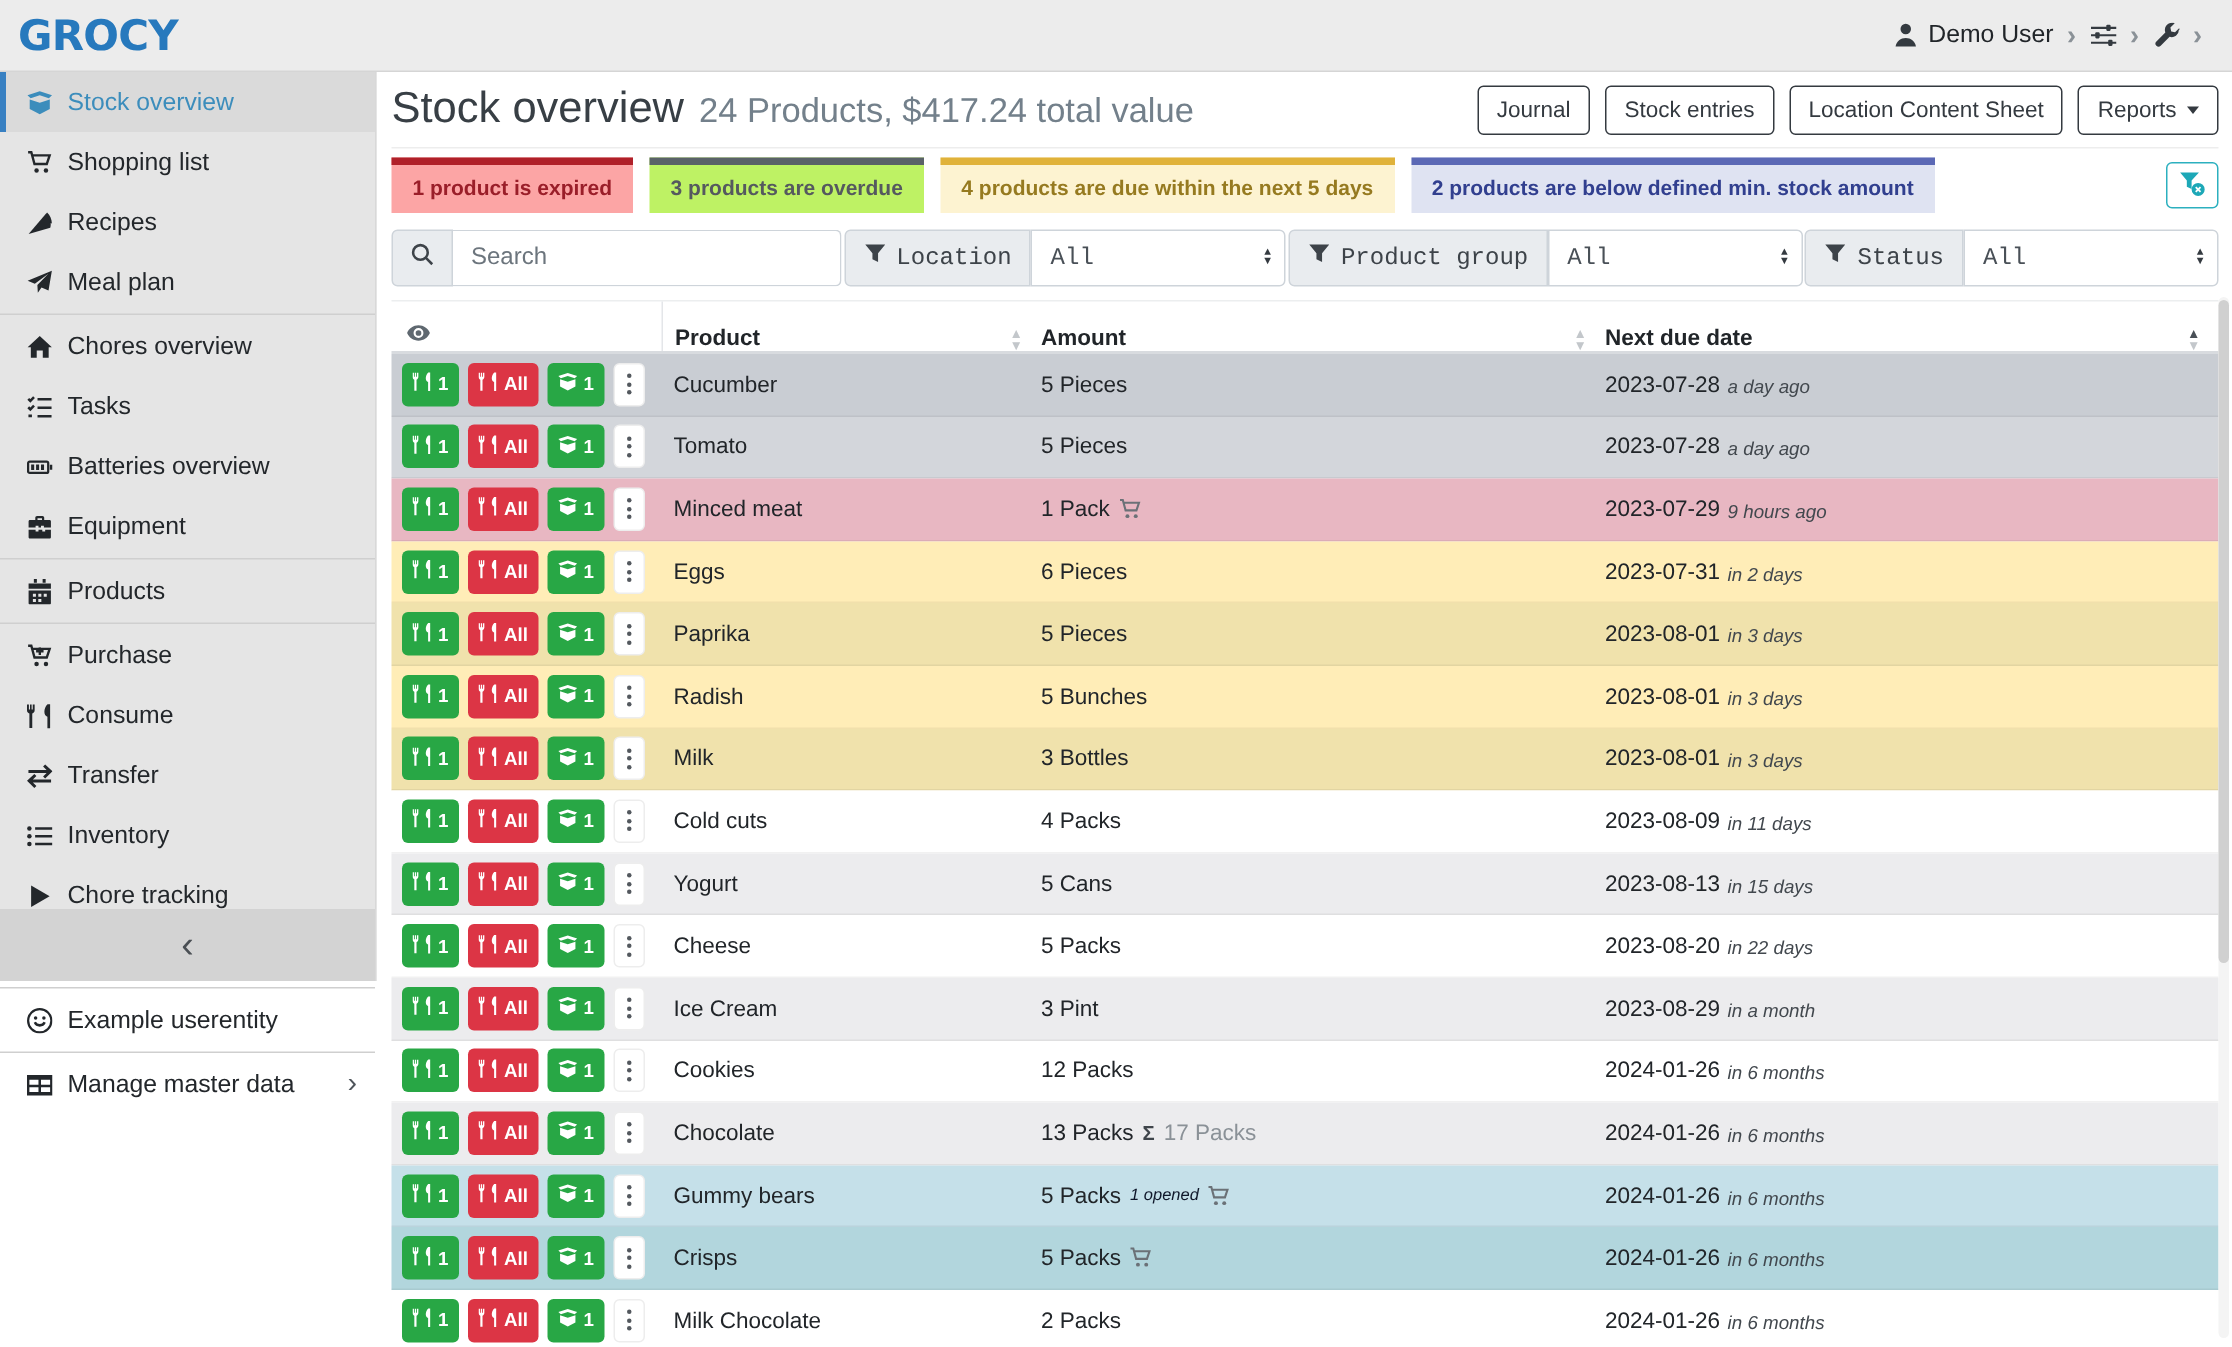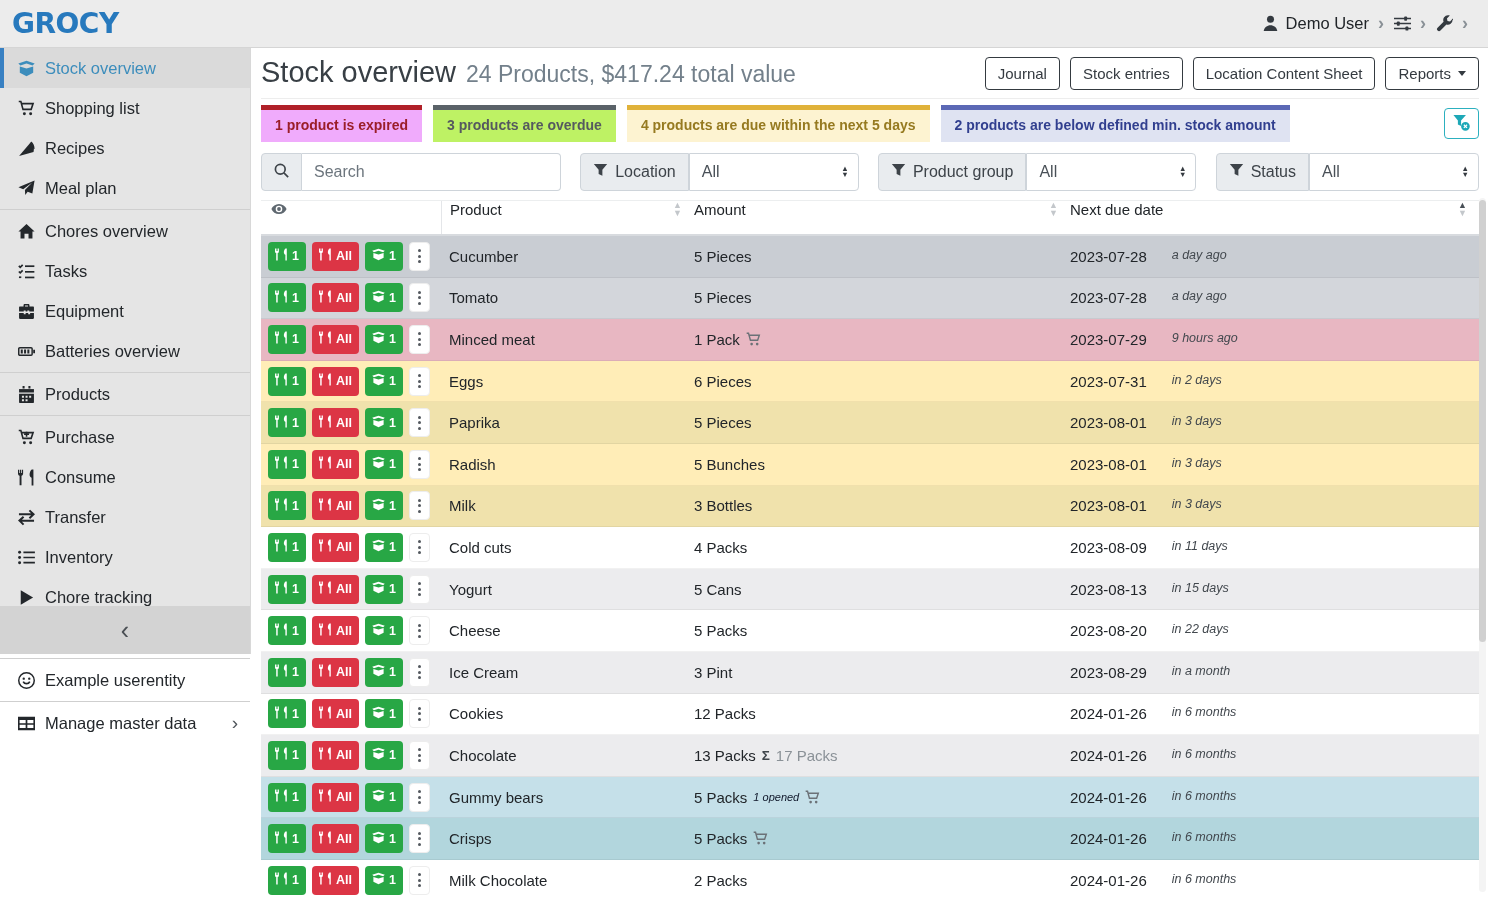--- a/index.html
+++ b/index.html
@@ -50,29 +50,29 @@
   .filter-clear-btn svg{width:17px;height:17px;}
   
   .filters{display:flex;justify-content:space-between;margin:11px 0 9px;}
   .search-group{display:flex;width:300px;height:38px;box-sizing:border-box;}
   .prepend{display:flex;align-items:center;background:#e9ecef;border:1px solid #ced4da;
            border-radius:4px 0 0 4px;padding:0 12px;gap:7px;color:#3d4349;font-size:16px;white-space:nowrap;}
   .prepend svg{width:15px;height:15px;}
   input.search{width:100%;border:1px solid #ced4da;border-left:0;border-radius:0 4px 4px 0;
                font-size:16px;color:#495057;padding:0 12px;outline:none;box-sizing:border-box;font-family:inherit;}
   input.search::placeholder{color:#6c757d;}
-  .filter-group{display:flex;height:38px;box-sizing:border-box;}
+  .filter-group{display:flex;height:38px;box-sizing:border-box;font-family:Liberation Mono, monospace;}
   .select{display:flex;align-items:center;justify-content:space-between;border:1px solid #ced4da;
           border-radius:0 4px 4px 0;background:#fff;padding:0 9px 0 12px;font-size:16px;color:#495057;
           width:170px;box-sizing:border-box;cursor:pointer;}
   .updown{display:flex;flex-direction:column;align-items:center;font-size:7.5px;line-height:6px;color:#343a40;}
   
   .thead{display:flex;align-items:center;height:33px;border-top:1px solid #eceeef;
          border-bottom:2px solid #d8dbdf;}
-  .th{font-weight:normal;font-size:15px;color:#212529;display:flex;align-items:flex-start;height:100%;box-sizing:border-box;cursor:pointer;}
+  .th{font-weight:bold;font-size:15px;color:#212529;display:flex;align-items:flex-end;height:100%;box-sizing:border-box;cursor:pointer;}
   .col-actions{width:180px;}
   .col-product{width:253px;}
   .col-amount{width:376px;}
   .col-date{flex:1;}
   .th.col-actions{padding-left:10px;color:#5f6870;}
   .th.col-actions svg{width:16px;height:16px;}
   .th.col-product{border-left:1px solid #e4e6e9;padding-left:8px;}
   .sorts{margin-left:auto;margin-right:12px;display:flex;flex-direction:column;line-height:8px;
          font-size:9px;color:#c3c7cb;}
   .sorts .on{color:#495057;}
@@ -85,21 +85,21 @@
   .rb-more{width:21px;height:29px;background:#fff;border:1px solid #ededed;border-radius:4px;
            display:flex;flex-direction:column;align-items:center;justify-content:center;gap:2.5px;cursor:pointer;}
   .rb-more i{width:3px;height:3px;border-radius:50%;background:#53585e;}
   .cell-product{width:253px;font-size:15px;padding-left:8px;color:#212529;}
   .cell-amount{width:376px;font-size:15px;display:flex;align-items:center;gap:6px;color:#212529;}
   .cart-mini{color:#6b7177;display:flex;}
   .cart-mini svg{width:15px;height:15px;}
   .sum-ic{font-size:13.5px;color:#3f454b;font-weight:bold;}
   .amt-total{color:#8a9197;}
   .opened-note{font-style:italic;font-size:11px;color:#0f172a;}
-  .cell-date{flex:1;font-size:15px;display:flex;align-items:flex-start;gap:25px;color:#212529;}
+  .cell-date{flex:1;font-size:15px;display:flex;align-items:flex-end;gap:5px;color:#212529;}
   .rel-time{font-style:italic;font-size:12.5px;color:#42484e;}
   
   .vscroll{position:absolute;top:198px;right:2px;width:7px;height:694px;background:#f4f4f4;border-radius:4px;}
   .vthumb{position:absolute;top:2px;left:0;width:7px;height:442px;background:#d0d0d0;border-radius:4px;}
 </style>
 </head>
 <body>
 
 <div class="app">
 
@@ -195,34 +195,34 @@
                 <path d="M6.6 3h8.8"></path>
                 <path d="M6.6 8.3h8.8"></path>
                 <path d="M6.6 13.6h8.8"></path>
               </svg>
             </span>
             <span class="side-label">Tasks</span>
           </div>
           <div class="side-item">
             <span class="icn">
               <svg viewBox="0 0 16 16" fill="currentColor">
-                <path d="M5.2 3.4V2.1c0-.6.5-1.1 1.1-1.1h3.4c.6 0 1.1.5 1.1 1.1v1.3h3.4c.4 0 .8.4.8.8v3.9h-4.4V7h-1.8v1.1H7.2V7H5.4v1.1H1V4.2c0-.4.4-.8.8-.8zm1.4 0h2.8V2.4H6.6zM1 9.5h4.4v1.1h1.8V9.5h2.4v1.1h1.8V9.5H15v4.7c0 .4-.4.8-.8.8H1.8c-.4 0-.8-.4-.8-.8z"></path>
-              </svg>
-            </span>
-            <span class="side-label">Equipment</span>
-          </div>
-          <div class="side-item">
-            <span class="icn">
-              <svg viewBox="0 0 16 16" fill="currentColor">
                 <rect x=".7" y="4.4" width="12.6" height="7.2" rx="1" fill="none" stroke="currentColor" stroke-width="1.4"></rect>
                 <path d="M14.3 6.4H16v3.2h-1.7z"></path>
                 <path d="M2.6 6.2h1.9v3.6H2.6zm3.1 0h1.9v3.6H5.7zm3.1 0h1.9v3.6H8.8z"></path>
               </svg>
             </span>
             <span class="side-label">Batteries overview</span>
+          </div>
+          <div class="side-item">
+            <span class="icn">
+              <svg viewBox="0 0 16 16" fill="currentColor">
+                <path d="M5.2 3.4V2.1c0-.6.5-1.1 1.1-1.1h3.4c.6 0 1.1.5 1.1 1.1v1.3h3.4c.4 0 .8.4.8.8v3.9h-4.4V7h-1.8v1.1H7.2V7H5.4v1.1H1V4.2c0-.4.4-.8.8-.8zm1.4 0h2.8V2.4H6.6zM1 9.5h4.4v1.1h1.8V9.5h2.4v1.1h1.8V9.5H15v4.7c0 .4-.4.8-.8.8H1.8c-.4 0-.8-.4-.8-.8z"></path>
+              </svg>
+            </span>
+            <span class="side-label">Equipment</span>
           </div>
           <div class="side-divider"></div>
           <div class="side-item">
             <span class="icn">
               <svg viewBox="0 0 16 16" fill="currentColor">
                 <path d="M4.3 0h1.9v2.3H4.3zM9.8 0h1.9v2.3H9.8z"></path>
                 <path d="M1 2.9h14v3.2H1z"></path>
                 <path fill-rule="evenodd" d="M1 7.2h14v8c0 .4-.4.8-.8.8H1.8c-.4 0-.8-.4-.8-.8zm2.7 2v1.9h1.9V9.2zm3.4 0v1.9H9V9.2zm3.4 0v1.9h1.9V9.2zM3.7 12.5v1.9h1.9v-1.9zm3.4 0v1.9H9v-1.9z"></path>
               </svg>
             </span>
@@ -334,21 +334,21 @@
             </button>
             <button class="btn-outline">
               <span>Reports</span>
               <span class="caret-down"></span>
             </button>
           </div>
       </div>
 
       <div class="banners">
         <div class="banner-list">
-            <div class="banner" style="border-top-color:#b02029;background:#f0abfc;color:#9a1e29">1 product is expired</div>
+            <div class="banner" style="border-top-color:#b02029;background:#fca5a5;color:#9a1e29">1 product is expired</div>
             <div class="banner" style="border-top-color:#5a6268;background:#bef264;color:#55595f">3 products are overdue</div>
             <div class="banner" style="border-top-color:#e0b23a;background:#fdf3d1;color:#967a20">4 products are due within the next 5 days</div>
             <div class="banner" style="border-top-color:#5b68b5;background:#dfe3f2;color:#313f8f">2 products are below defined min. stock amount</div>
           </div>
         <button class="filter-clear-btn">
           <span><svg viewBox="0 0 16 16" fill="currentColor">
                 <path d="M.4.9h11.8L7.6 6v5.3L4.6 9.9V6z"></path>
                 <path fill-rule="evenodd" d="M11.7 7.5a4.1 4.1 0 1 0 0 8.2 4.1 4.1 0 0 0 0-8.2zm1.9 5.2-.8.8-1.1-1.1-1.1 1.1-.8-.8 1.1-1.1-1.1-1.1.8-.8 1.1 1.1 1.1-1.1.8.8-1.1 1.1z"></path>
               </svg></span>
         </button>

